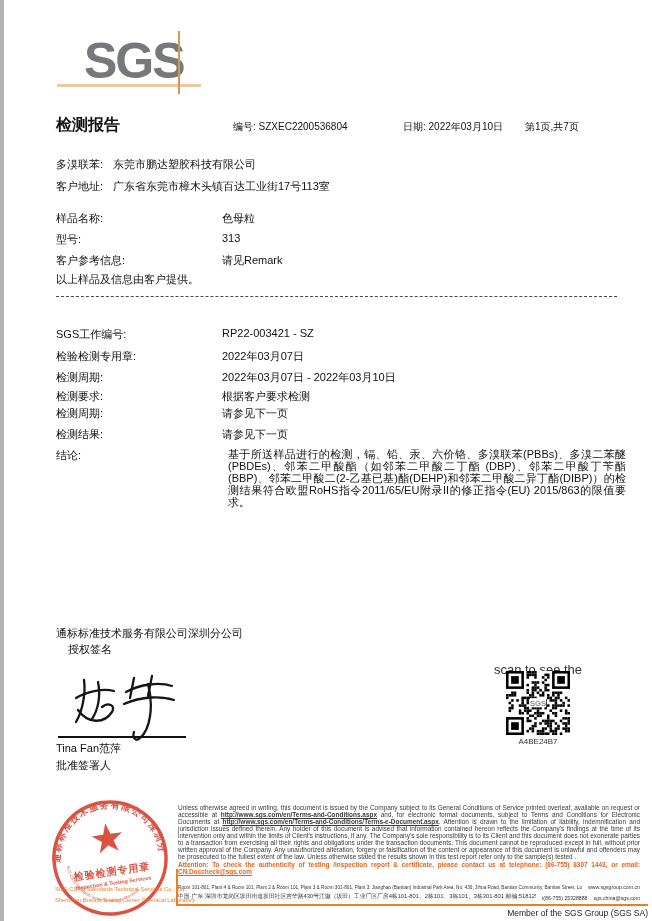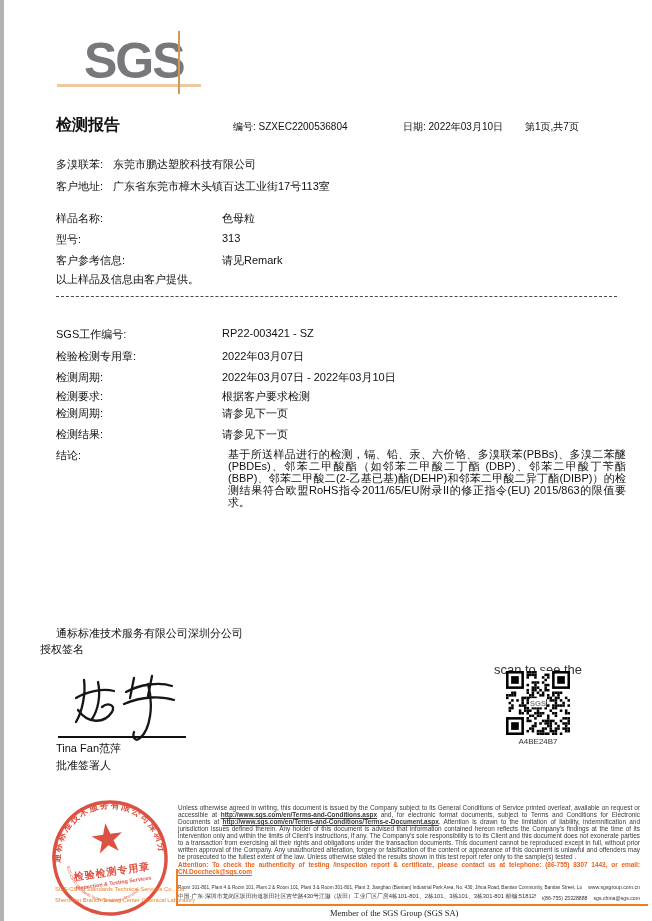--- a/index.html
+++ b/index.html
@@ -24,21 +24,21 @@
   
   .frow{position:absolute;left:56px;font-size:11px;color:#111;}
   .lbl{position:absolute;left:0;top:0;white-space:nowrap;}
   .val{position:absolute;top:0;white-space:nowrap;text-align:right;}
   .v57{left:57px;}
   .v166{left:166px;}
   .valwrap{position:absolute;left:172px;top:0;width:398px;white-space:normal;line-height:12px;text-align:justify;}
   #sep-dashed{left:56px;top:296px;width:561px;border-top:1.6px dashed #4a4a4a;height:0;}
   
   #sig-company{left:56px;top:626px;font-size:11px;color:#111;}
-  #sig-authorize{left:40px;top:642px;font-size:11px;color:#111;font-family:Liberation Mono, monospace;}
+  #sig-authorize{left:68px;top:642px;font-size:11px;color:#111;font-family:Liberation Mono, monospace;}
   #signature-svg{left:68px;top:672px;}
   #sig-line{left:58px;top:736px;width:128px;height:2px;background:#111;}
   #signer-name{left:56px;top:741px;font-size:11px;color:#111;}
   #signer-title{left:56px;top:758px;font-size:11px;color:#111;}
   
   #qr-caption{left:492px;top:662px;width:92px;text-align:center;font-size:13px;color:#333;}
   #qr-svg{left:506px;top:671px;}
   #qr-code-text{left:492px;top:737px;width:92px;text-align:center;font-size:8px;color:#333;}
   
   #stamp-svg{left:48px;top:796px;transform:rotate(-8deg);}
@@ -46,21 +46,21 @@
   #disclaimer{left:178px;top:804px;width:462px;font-size:6.45px;line-height:7px;color:#3a3a3a;text-align:justify;}
   #disclaimer a,#attention a{color:inherit;text-decoration:underline;font-weight:bold;}
   #attention{margin-top:1px;color:#e8641e;font-weight:bold;}
   #address-block{left:178px;top:884px;width:462px;font-size:4.7px;color:#333;}
   .addr-row{display:flex;align-items:flex-end;gap:6px;}
   .addr-left{flex:1;white-space:nowrap;overflow:hidden;}
   .addr-cn{font-size:5.8px;padding-top:2px;}
   .addr-right{white-space:nowrap;font-size:5.2px;}
   #oline-v{left:176px;top:869px;width:2px;height:37px;background:#f07d1f;}
   #oline-h{left:176px;top:904px;width:472px;height:2px;background:#f07d1f;}
-  #member{left:330px;top:908px;width:318px;text-align:left;font-size:8.5px;color:#222;font-family:Liberation Serif, serif;}
+  #member{left:330px;top:908px;width:318px;text-align:right;font-size:8.5px;color:#222;}
 </style>
 </head>
 <body>
 
 <div class="abs" id="page-edge"></div>
 
 <div class="abs" id="logo-text">SGS</div>
 <div class="abs" id="logo-underline"></div>
 <div class="abs" id="logo-vline"></div>
 

